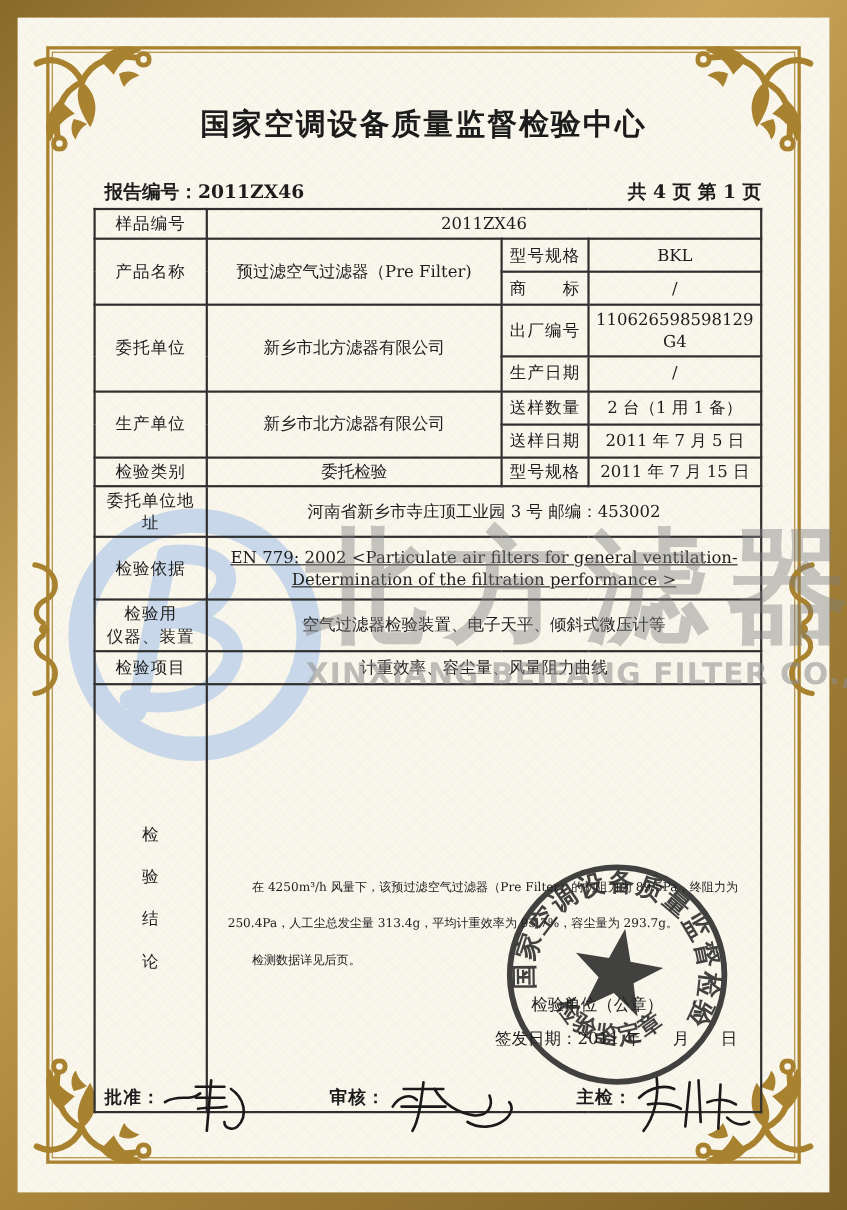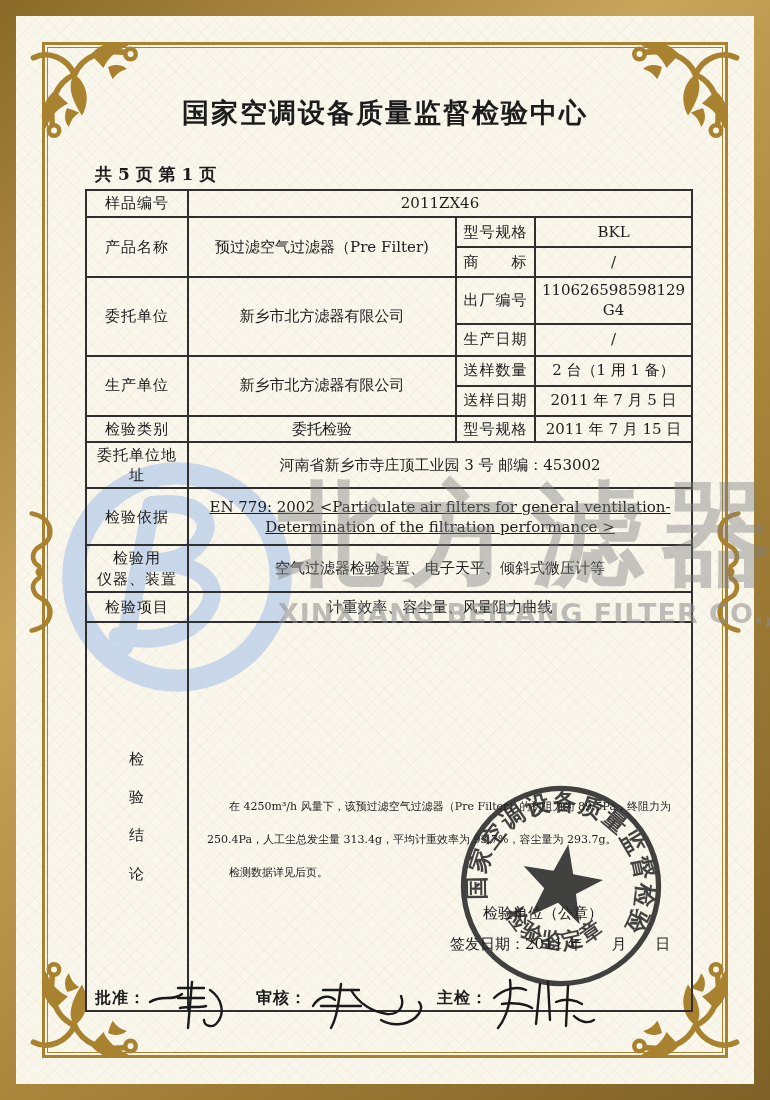--- a/index.html
+++ b/index.html
@@ -57,21 +57,21 @@
 
   .wm-logo{position:absolute;left:50px;top:450px;width:254px;height:254px;opacity:.72;z-index:2;}
   .wm-cn{position:absolute;left:276px;top:478px;z-index:12;white-space:nowrap;
     font-family:"DejaVu Sans","Liberation Sans",sans-serif;font-weight:900;
     font-size:112px;letter-spacing:16px;color:#7f7f7f;opacity:.42;line-height:1;}
   .wm-en{position:absolute;left:278px;top:598px;z-index:12;white-space:nowrap;
     font-family:"DejaVu Sans","Liberation Sans",sans-serif;font-weight:bold;
     font-size:27px;letter-spacing:1px;color:#8d8d8d;opacity:.55;}
 
   .footer-row{position:absolute;top:980px;left:95px;width:600px;display:flex;
-    z-index:10;}
+    justify-content:space-between;z-index:10;}
   .sig-group{display:flex;align-items:flex-start;}
   .sig-label{font-size:16px;font-weight:700;padding-top:8px;letter-spacing:1px;}
   .sig-group svg{margin-top:-4px;}
 </style>
 </head>
 <body>
 
 <div class="page">
 
   <svg width="0" height="0" style="position:absolute" aria-hidden="true">
@@ -131,21 +131,22 @@
       <path d="M96,52 L70,186"></path>
       <path d="M96,52 C138,46 162,66 137,92 C125,104 104,108 88,106"></path>
       <path d="M88,106 C148,104 170,132 139,162 C118,181 86,180 64,176"></path>
     </g>
   </svg>
   <div class="wm-cn">北方滤器</div>
   <div class="wm-en">XINXIANG BEIFANG FILTER CO.,LTD.</div>
 
   <div class="org-title">国家空调设备质量监督检验中心</div>
   <div class="meta-row">
-    <span>共 5 页 第 1 页</span>
+    <span>报告编号：2011ZX46</span>
+    <span>共 4 页 第 1 页</span>
   </div>
 
   <table class="report">
     <colgroup>
         <col style="width:102px">
         <col style="width:268px">
         <col style="width:79px">
         <col style="width:157px">
       </colgroup>
     <tbody>

